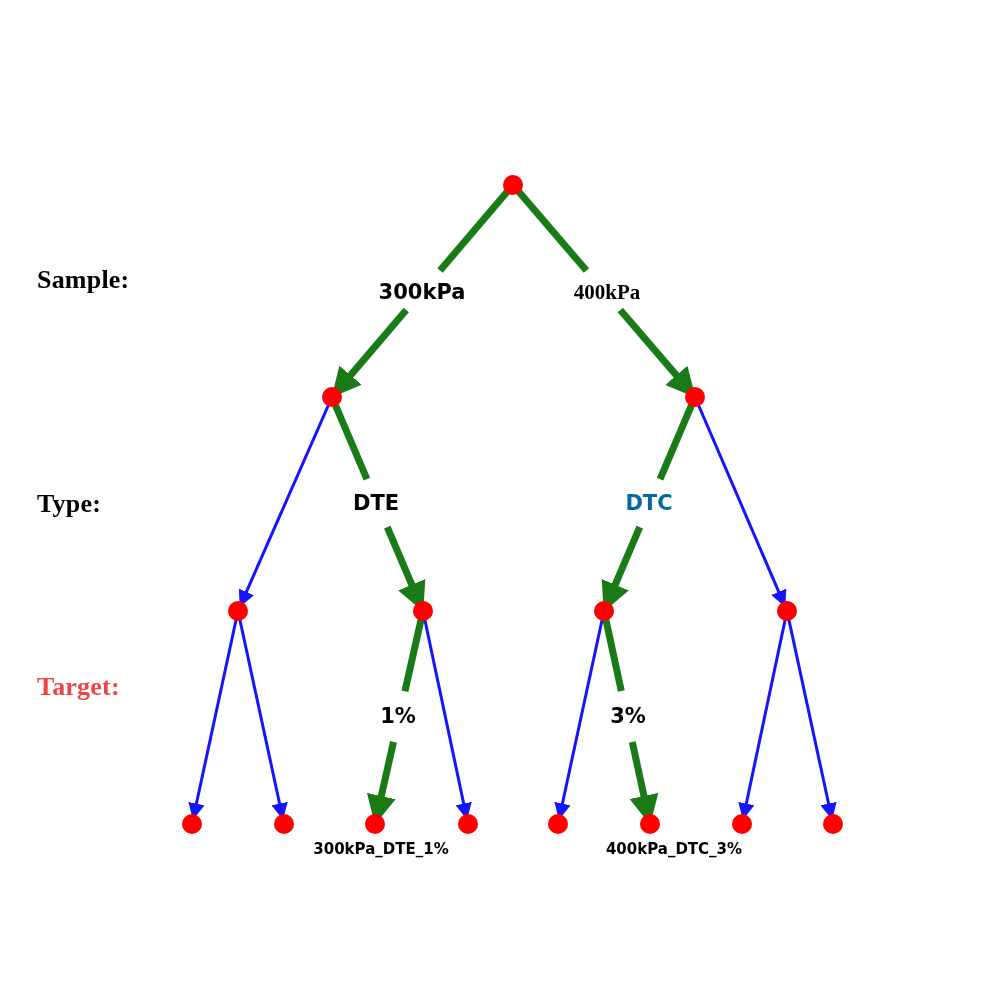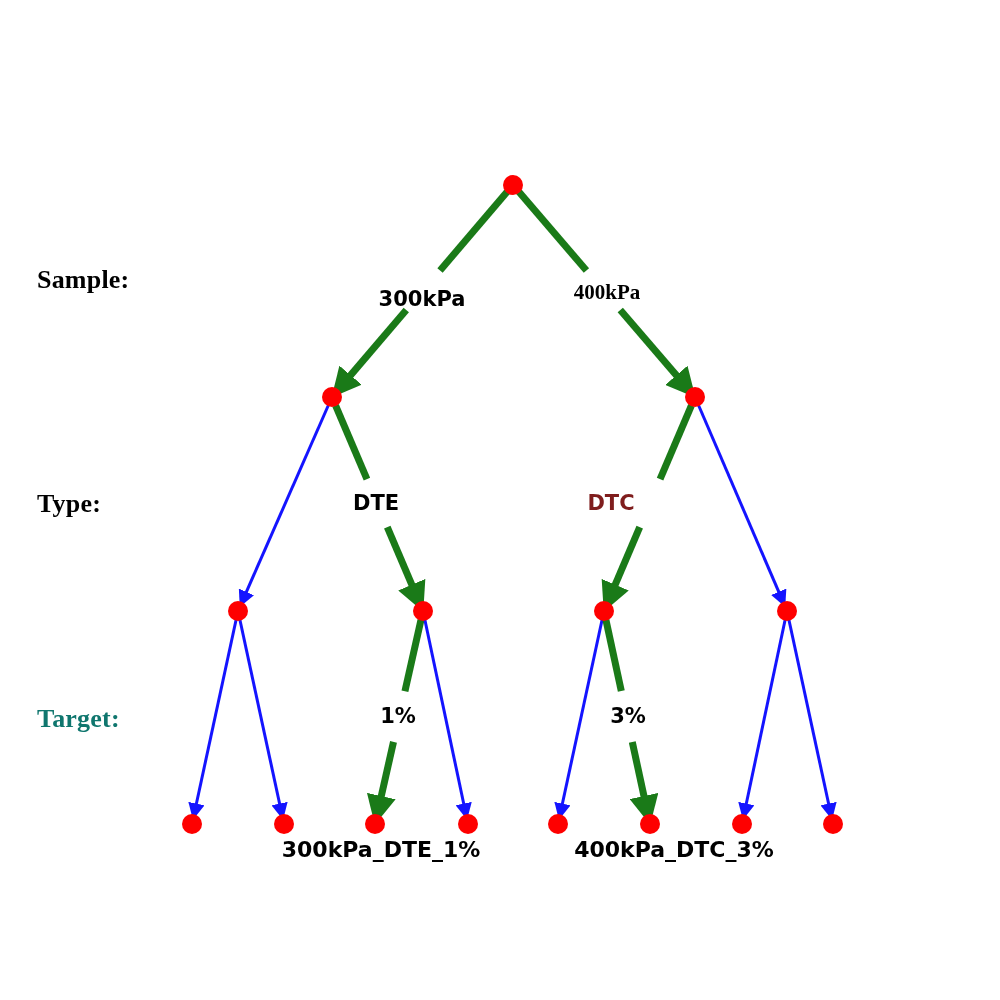--- a/index.html
+++ b/index.html
@@ -37,21 +37,21 @@
     font-size: 21px;
     font-weight: bold;
     color: #000000;
     white-space: nowrap;
     transform: translate(-50%, -50%);
     text-align: center;
   }
   .path-label {
     position: absolute;
     font-family: "DejaVu Sans", sans-serif;
-    font-size: 22px;
+    font-size: 15px;
     font-weight: bold;
     color: #000000;
     white-space: nowrap;
     transform: translate(-50%, -50%);
     text-align: center;
   }
 </style>
 </head>
 <body>
 
@@ -103,27 +103,27 @@
         <circle cx="558" cy="824" r="10" fill="#fe0000"></circle>
         <circle cx="650" cy="824" r="10" fill="#fe0000"></circle>
         <circle cx="742" cy="824" r="10" fill="#fe0000"></circle>
         <circle cx="833" cy="824" r="10" fill="#fe0000"></circle>
       </g>
   </svg>
 
   <div id="row-label-layer">
       <div class="row-label" style="left: 37px; top: 265px; color: rgb(0, 0, 0);">Sample:</div>
       <div class="row-label" style="left: 37px; top: 489px; color: rgb(0, 0, 0);">Type:</div>
-      <div class="row-label" style="left: 37px; top: 704px; color: #0f766e;">Target:</div>
+      <div class="row-label" style="left: 37px; top: 672px; color: #ef4444;">Target:</div>
     </div>
   <div id="edge-label-layer">
-      <div class="edge-label" style="left: 422px; top: 292px; color: rgb(0, 0, 0); margin-top: 7px;">300kPa</div>
+      <div class="edge-label" style="left: 422px; top: 292px; color: rgb(0, 0, 0);">300kPa</div>
       <div class="edge-label" style="left: 607px; top: 292px; color: rgb(0, 0, 0); font-family: Liberation Serif, serif;">400kPa</div>
       <div class="edge-label" style="left: 376px; top: 503px; color: rgb(0, 0, 0);">DTE</div>
-      <div class="edge-label" style="left: 611px; top: 503px; color: #7f1d1d;">DTC</div>
+      <div class="edge-label" style="left: 649px; top: 503px; color: #0369a1;">DTC</div>
       <div class="edge-label" style="left: 398px; top: 716px; color: rgb(0, 0, 0);">1%</div>
       <div class="edge-label" style="left: 628px; top: 716px; color: rgb(0, 0, 0);">3%</div>
     </div>
   <div id="path-label-layer">
       <div class="path-label" style="left: 381px; top: 849px; color: rgb(0, 0, 0);">300kPa_DTE_1%</div>
       <div class="path-label" style="left: 659px; top: 849px; color: rgb(0, 0, 0); margin-left: 15px;">400kPa_DTC_3%</div>
     </div>
 
 </div>
 

